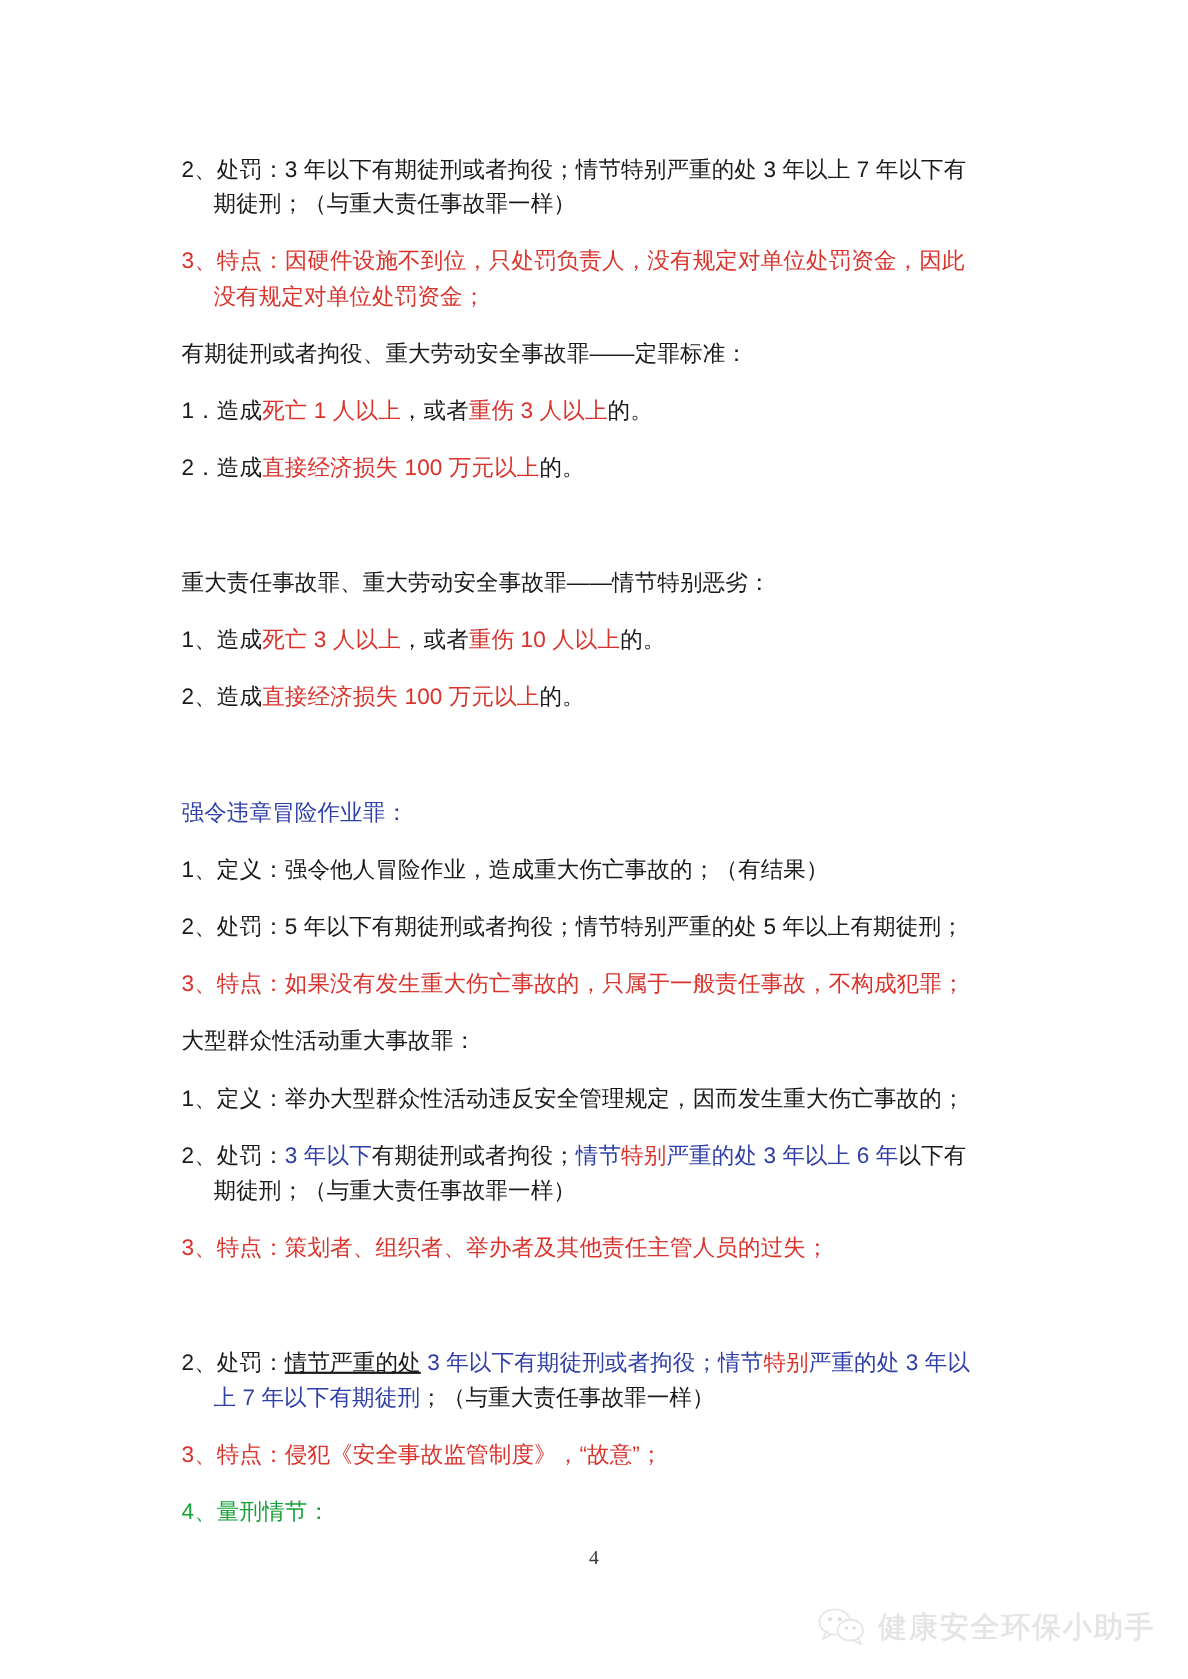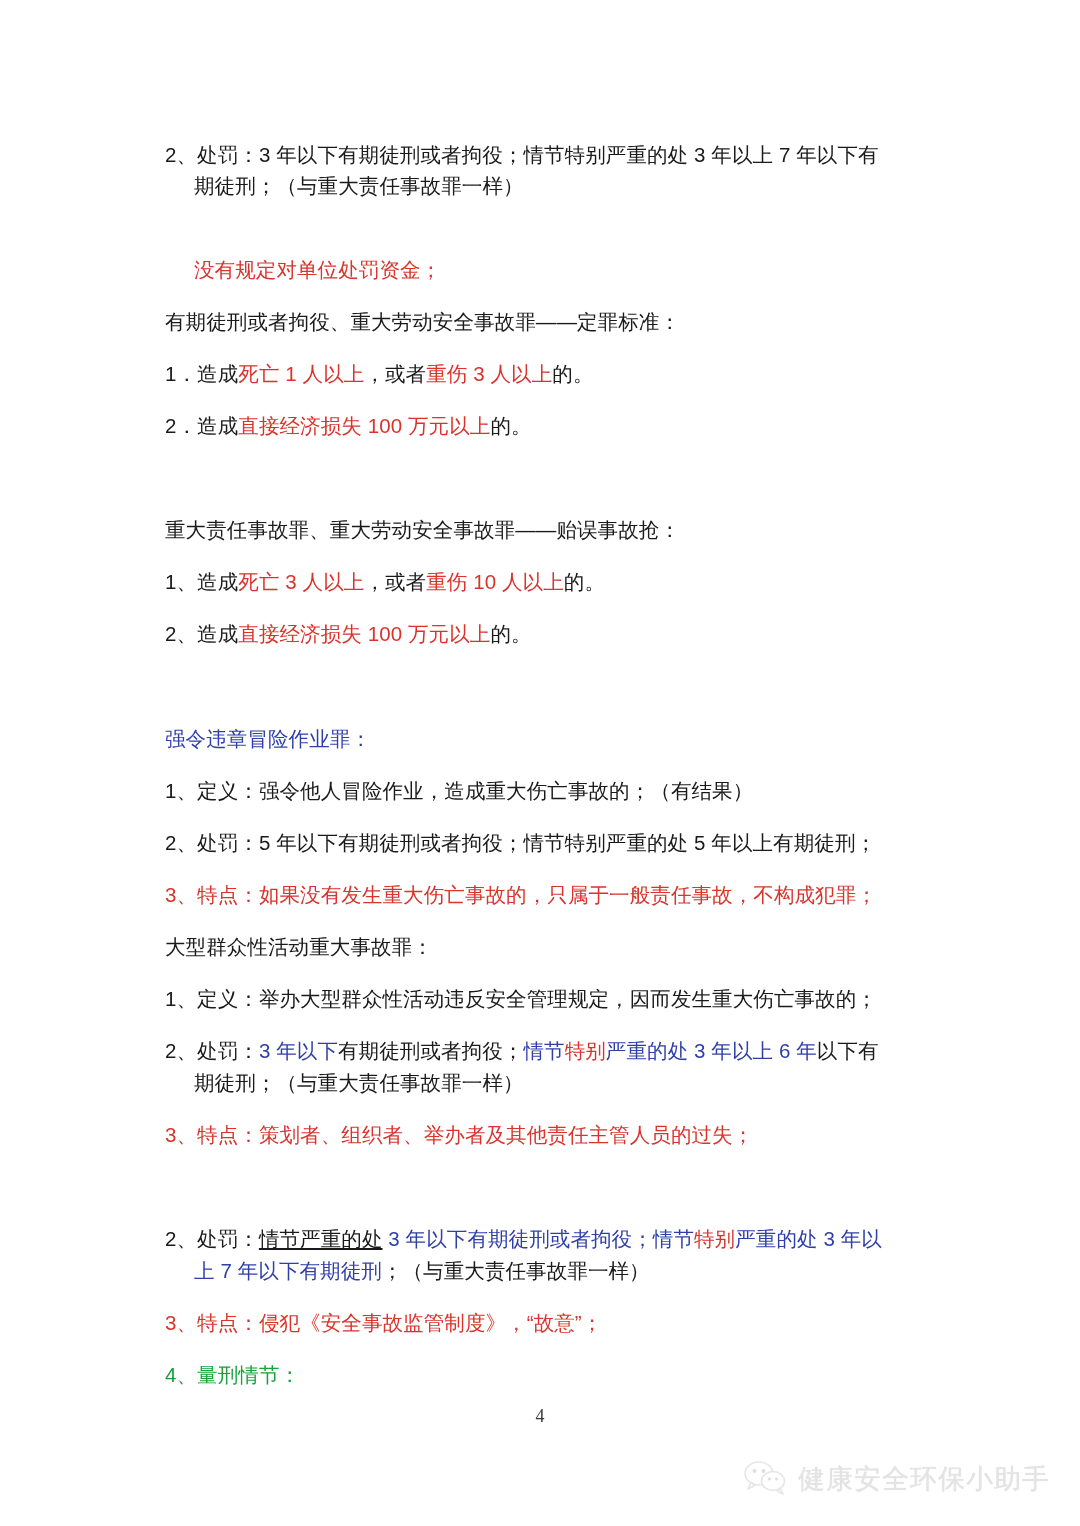--- a/index.html
+++ b/index.html
@@ -51,20 +51,21 @@
     text-align: center;
     font-size: 18px;
     color: #3a3a3a;
     font-family: "Liberation Serif", serif;
   }
   #watermark {
     position: absolute;
     left: 744px;
     top: 1461px;
     display: flex;
+    align-items: center;
     gap: 12px;
     opacity: 0.92;
   }
   #watermark .wm-text {
     font-size: 27px;
     color: #e2e2e2;
     letter-spacing: 1px;
     text-shadow: 0 0 1px #d6d6d6;
     white-space: nowrap;
   }
@@ -72,31 +73,31 @@
 </style>
 </head>
 <body>
 
 <div id="page">
 
   <div id="doc-body">
 
     <p class="para hang"><span class="k">2、处罚：3 年以下有期徒刑或者拘役；情节特别严重的处 3 年以上 7 年以下有</span><br><span class="k">期徒刑；（与重大责任事故罪一样）</span></p>
 
-    <p class="para hang"><br><span class="r">没有规定对单位处罚资金；</span></p>
+    <p class="para hang"><span class="r">3、特点：因硬件设施不到位，只处罚负责人，没有规定对单位处罚资金，因此</span><br><span class="r">没有规定对单位处罚资金；</span></p>
 
     <p class="para"><span class="k">有期徒刑或者拘役、重大劳动安全事故罪——定罪标准：</span></p>
 
     <p class="para"><span class="k">1．造成</span><span class="r">死亡 1 人以上</span><span class="k">，或者</span><span class="r">重伤 3 人以上</span><span class="k">的。</span></p>
 
     <p class="para"><span class="k">2．造成</span><span class="r">直接经济损失 100 万元以上</span><span class="k">的。</span></p>
 
     <div class="blank"></div>
 
-    <p class="para"><span class="k">重大责任事故罪、重大劳动安全事故罪——贻误事故抢：</span></p>
+    <p class="para"><span class="k">重大责任事故罪、重大劳动安全事故罪——情节特别恶劣：</span></p>
 
     <p class="para"><span class="k">1、造成</span><span class="r">死亡 3 人以上</span><span class="k">，或者</span><span class="r">重伤 10 人以上</span><span class="k">的。</span></p>
 
     <p class="para"><span class="k">2、造成</span><span class="r">直接经济损失 100 万元以上</span><span class="k">的。</span></p>
 
     <div class="blank"></div>
 
     <p class="para"><span class="b">强令违章冒险作业罪：</span></p>
 
     <p class="para"><span class="k">1、定义：强令他人冒险作业，造成重大伤亡事故的；（有结果）</span></p>

